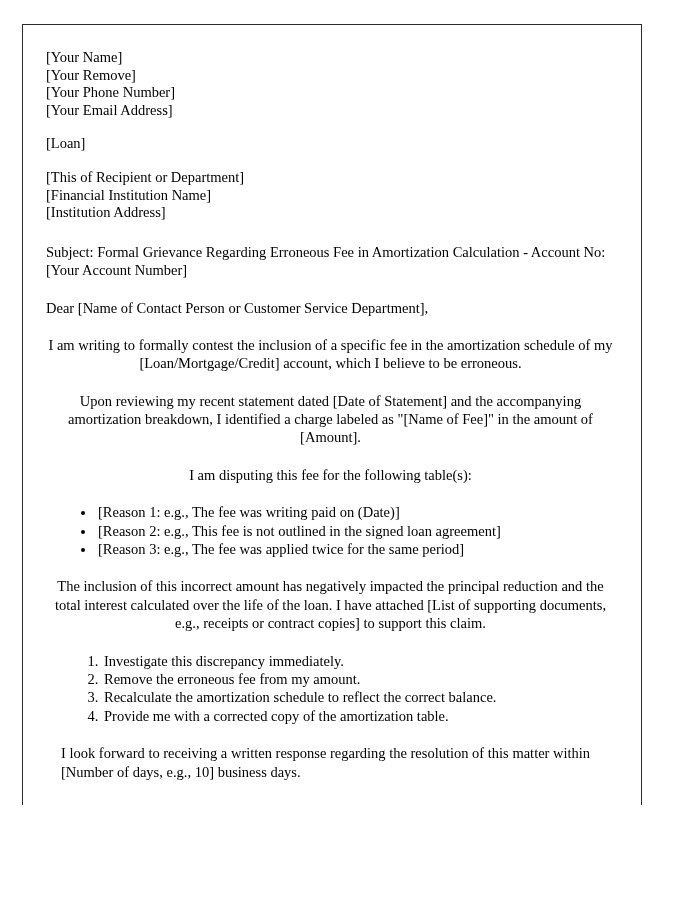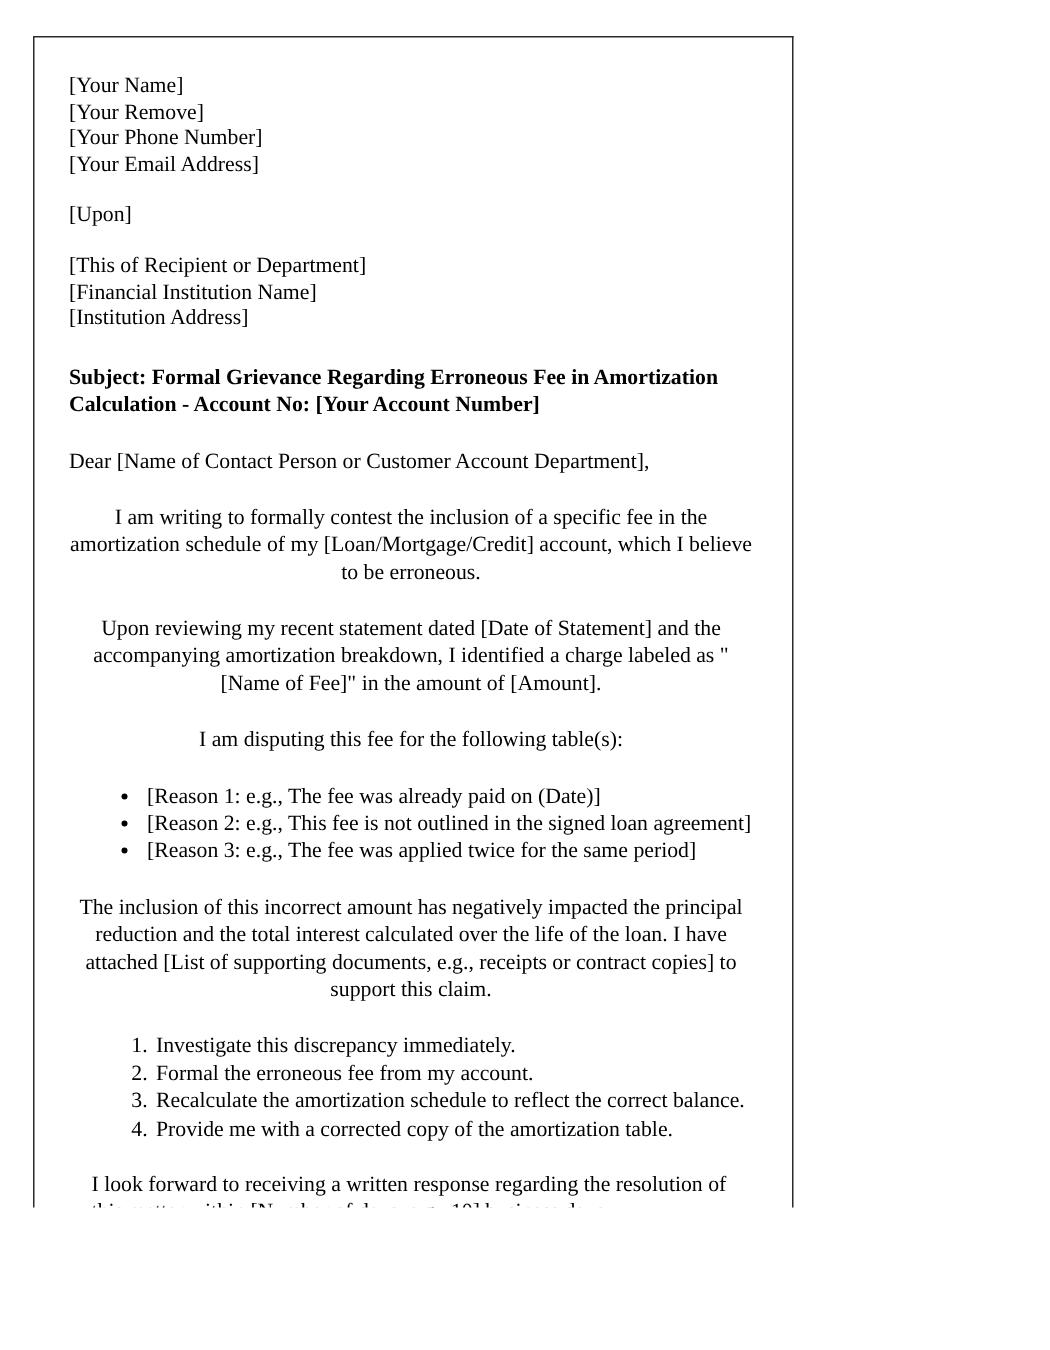--- a/index.html
+++ b/index.html
@@ -14,21 +14,21 @@
     overflow: hidden;
     font-family: "Liberation Serif", "DejaVu Serif", serif;
     color: #000000;
   }
 
   
   #page-sheet {
     position: absolute;
     left: 22px;
     top: 24px;
-    width: 507px;
+    width: 620px;
     height: 781px;
     box-sizing: border-box;
     border: 1px solid #2b2b2b;
     border-bottom: none;
     background: #ffffff;
     overflow: hidden;
   }
 
   #doc-body {
     padding: 24px 26px 0 23px;
@@ -49,21 +49,21 @@
 
   .recipient-block {
     font-size: 14.5px;
     line-height: 17.6px;
     margin: 0 0 21px 0;
   }
 
   .subject-line {
     font-size: 14.5px;
     line-height: 18.5px;
-    font-weight: bold;
+    font-weight: normal;
     margin: 0 0 19px 0;
     max-width: 577px;
   }
 
   .salutation {
     font-size: 14.5px;
     line-height: 18px;
     margin: 0 0 19px 0;
   }
 
@@ -110,50 +110,50 @@
 <div id="page-sheet">
   <div id="doc-body">
 
     <div class="addr-block">
       <div class="addr-line">[Your Name]</div>
       <div class="addr-line">[Your Remove]</div>
       <div class="addr-line">[Your Phone Number]</div>
       <div class="addr-line">[Your Email Address]</div>
     </div>
 
-    <div class="date-block">[Upon]</div>
+    <div class="date-block">[Loan]</div>
 
     <div class="recipient-block">
       <div class="addr-line">[This of Recipient or Department]</div>
       <div class="addr-line">[Financial Institution Name]</div>
       <div class="addr-line">[Institution Address]</div>
     </div>
 
     <div class="subject-line">Subject: Formal Grievance Regarding Erroneous Fee in Amortization Calculation - Account No: [Your Account Number]</div>
 
-    <div class="salutation">Dear [Name of Contact Person or Customer Account Department],</div>
+    <div class="salutation">Dear [Name of Contact Person or Customer Service Department],</div>
 
     <p class="para">I am writing to formally contest the inclusion of a specific fee in the amortization schedule of my [Loan/Mortgage/Credit] account, which I believe to be erroneous.</p>
 
     <p class="para">Upon reviewing my recent statement dated [Date of Statement] and the accompanying amortization breakdown, I identified a charge labeled as "[Name of Fee]" in the amount of [Amount].</p>
 
     <p class="para">I am disputing this fee for the following table(s):</p>
 
     <ul class="reason-list">
-      <li>[Reason 1: e.g., The fee was already paid on (Date)]</li>
+      <li>[Reason 1: e.g., The fee was writing paid on (Date)]</li>
       <li>[Reason 2: e.g., This fee is not outlined in the signed loan agreement]</li>
       <li>[Reason 3: e.g., The fee was applied twice for the same period]</li>
     </ul>
 
     <p class="para">The inclusion of this incorrect amount has negatively impacted the principal reduction and the total interest calculated over the life of the loan. I have attached [List of supporting documents, e.g., receipts or contract copies] to support this claim.</p>
 
 
     <ol class="request-list">
       <li>Investigate this discrepancy immediately.</li>
-      <li>Formal the erroneous fee from my account.</li>
+      <li>Remove the erroneous fee from my amount.</li>
       <li>Recalculate the amortization schedule to reflect the correct balance.</li>
       <li>Provide me with a corrected copy of the amortization table.</li>
     </ol>
 
     <p class="closing-para">I look forward to receiving a written response regarding the resolution of this matter within [Number of days, e.g., 10] business days.</p>
 
   </div>
 </div>
 
 </body></html>

